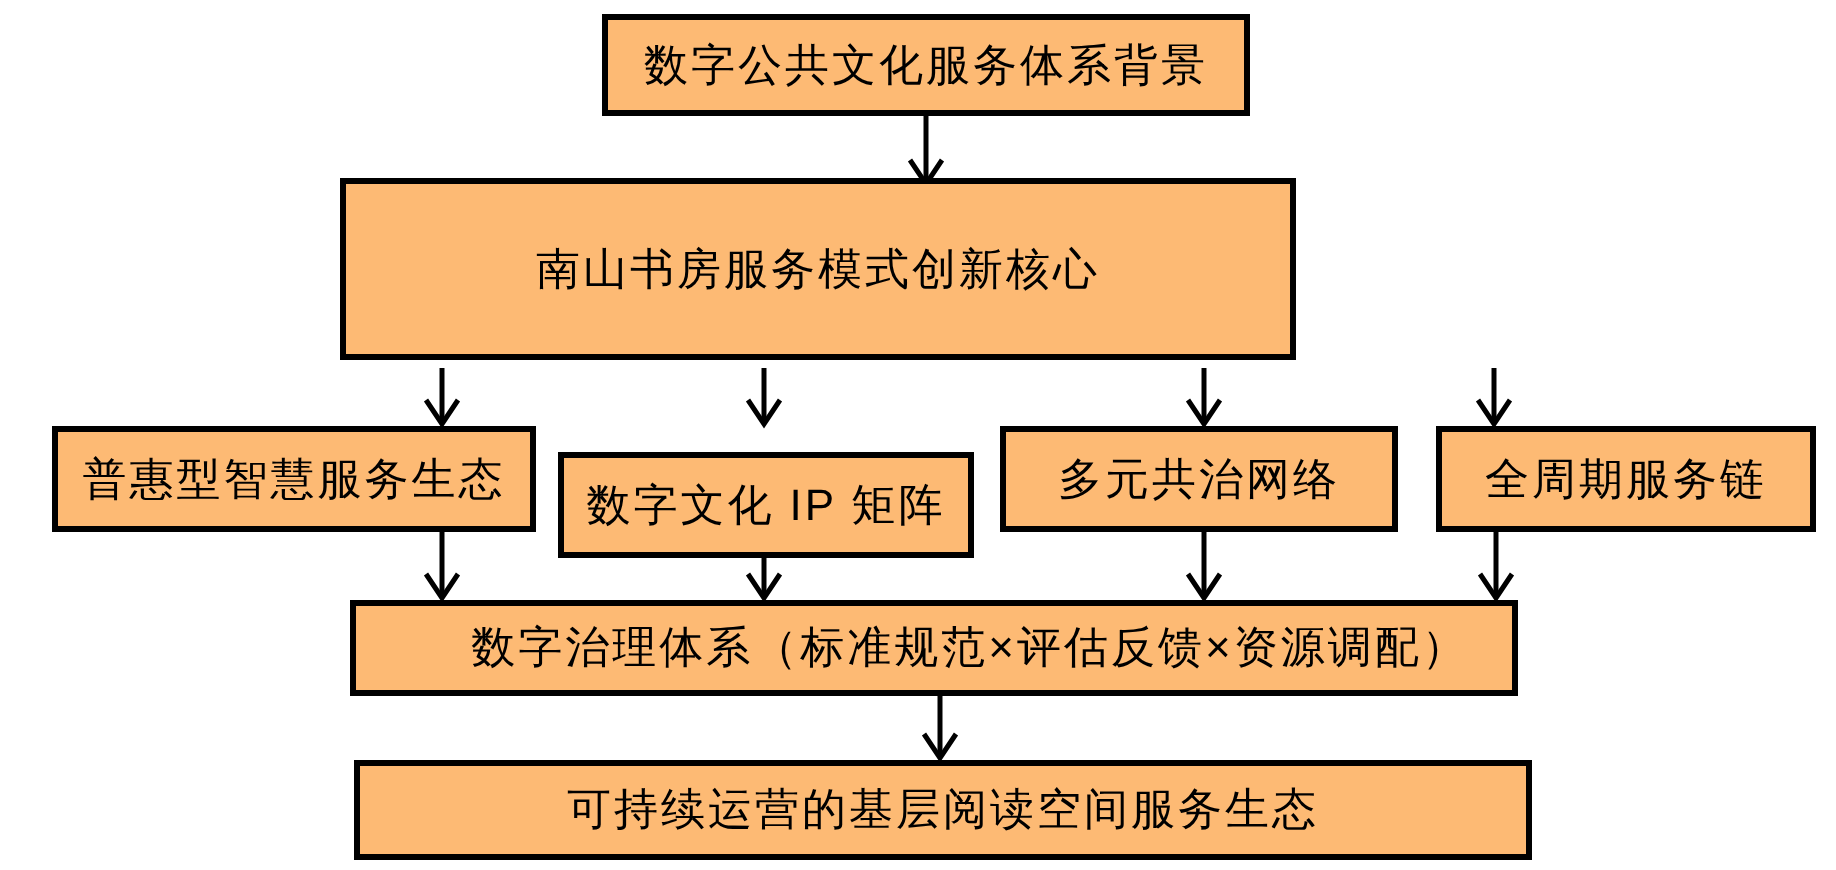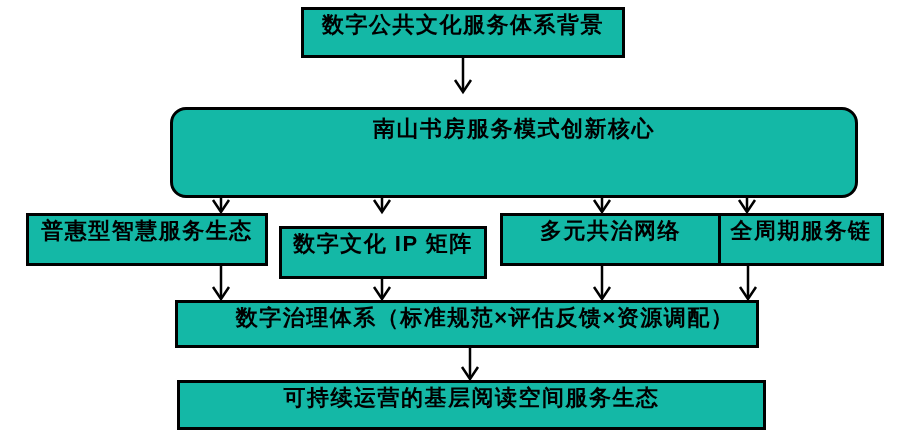--- a/index.html
+++ b/index.html
@@ -12,39 +12,39 @@
     width: 918px;
     height: 435px;
     background: #ffffff;
     font-family: "Liberation Sans", "DejaVu Sans", sans-serif;
     color: #000000;
   }
   .node {
     position: absolute;
     box-sizing: border-box;
     border: 3px solid #000000;
-    background: #14b8a6;
+    background: #fdba74;
     display: flex;
     flex-direction: column;
     align-items: center;
-    justify-content: flex-start;
+    justify-content: center;
     text-align: center;
     font-size: 22px;
-    font-weight: 700;
+    font-weight: 400;
     letter-spacing: 1.5px;
     line-height: 1.35;
     white-space: nowrap;
   }
   
   .n-background { left: 301px; top: 7px;   width: 324px; height: 51px; }
-  .n-core       { left: 170px; top: 107px;  width: 688px; height: 91px; line-height: 38px; border-radius: 16px; }
+  .n-core       { left: 170px; top: 89px;  width: 478px; height: 91px; line-height: 38px; }
   .n-pillar1    { left: 26px;  top: 213px; width: 242px; height: 53px; }
   .n-pillar2    { left: 279px; top: 226px; width: 208px; height: 53px; }
-  .n-pillar3    { left: 500px; top: 213px; width: 221px; height: 53px; }
-  .n-pillar4    { left: 718px; top: 213px; width: 166px; height: 53px; }
+  .n-pillar3    { left: 500px; top: 213px; width: 199px; height: 53px; }
+  .n-pillar4    { left: 718px; top: 213px; width: 190px; height: 53px; }
   .n-governance { left: 175px; top: 300px; width: 584px; height: 48px; padding-left: 36px; }
   .n-outcome    { left: 177px; top: 380px; width: 589px; height: 50px; }
   .arrows {
     position: absolute;
     left: 0; top: 0;
     width: 918px;
     height: 435px;
     pointer-events: none;
   }
   .arrows line, .arrows polyline {

